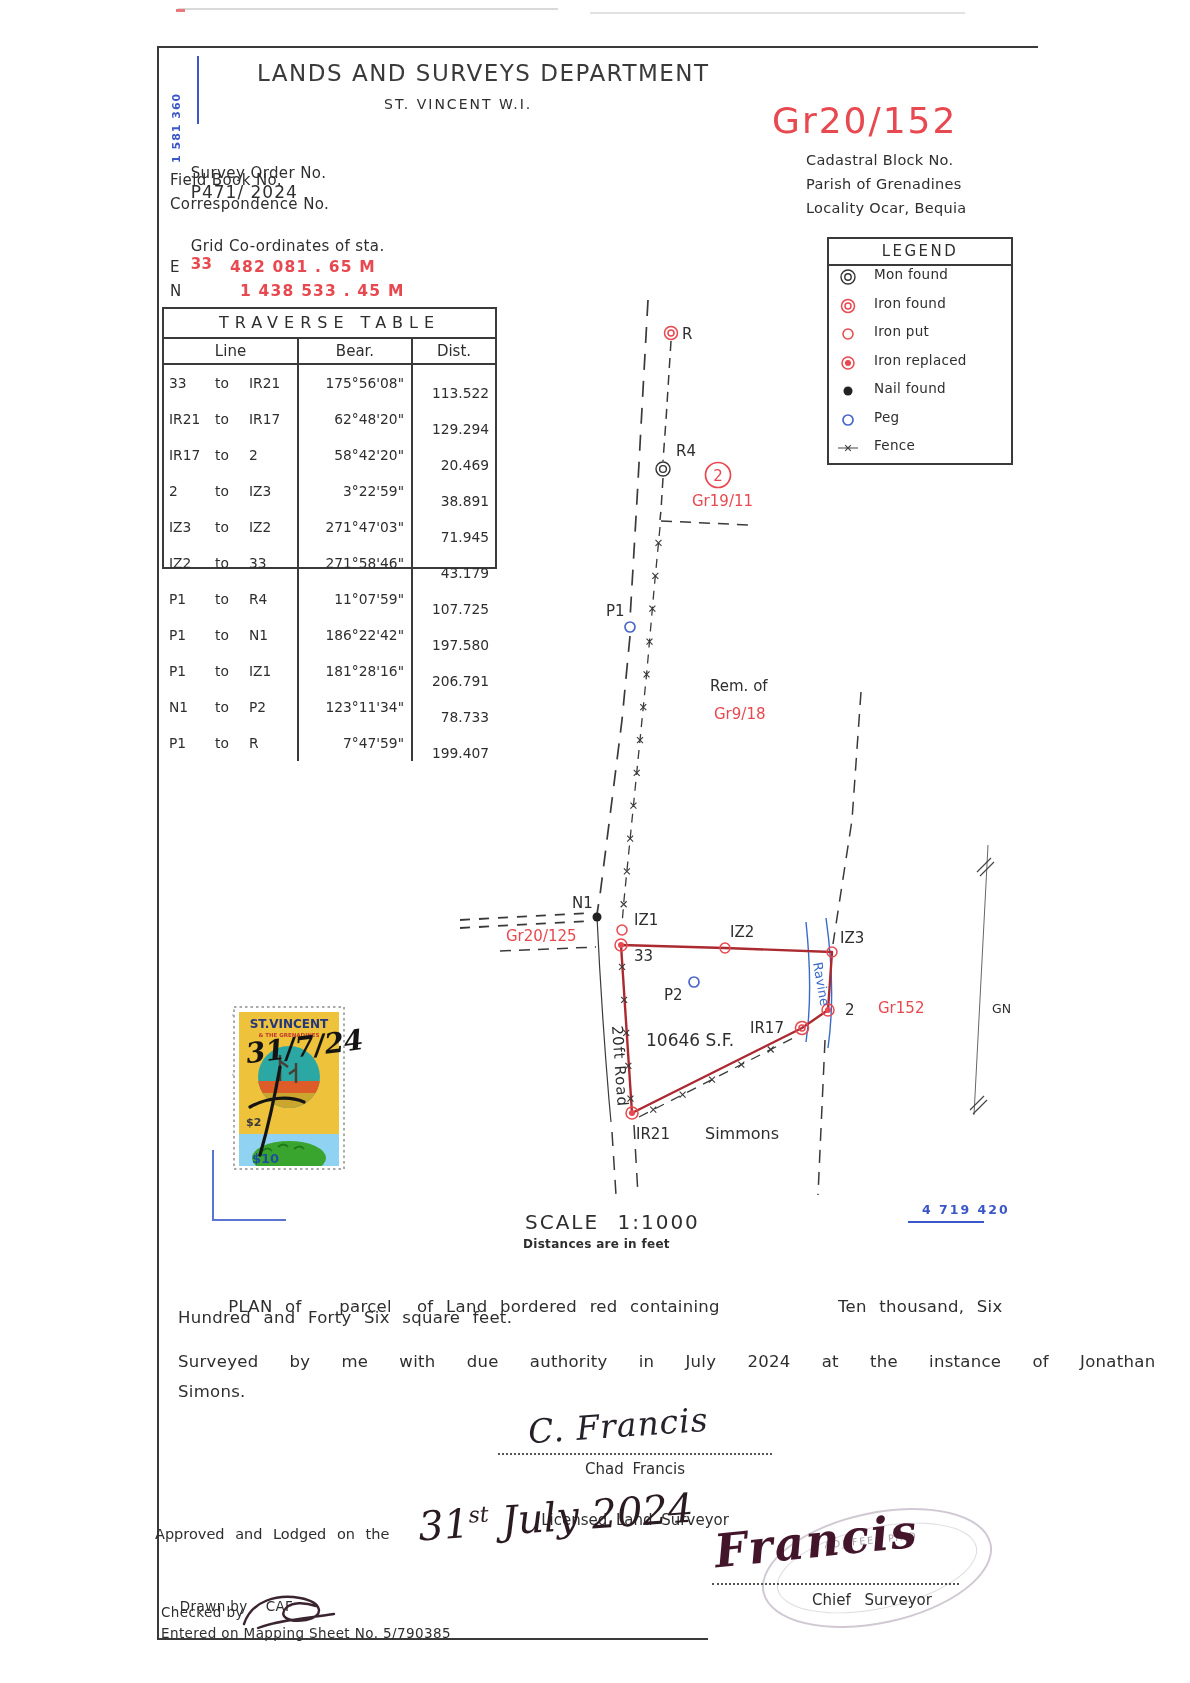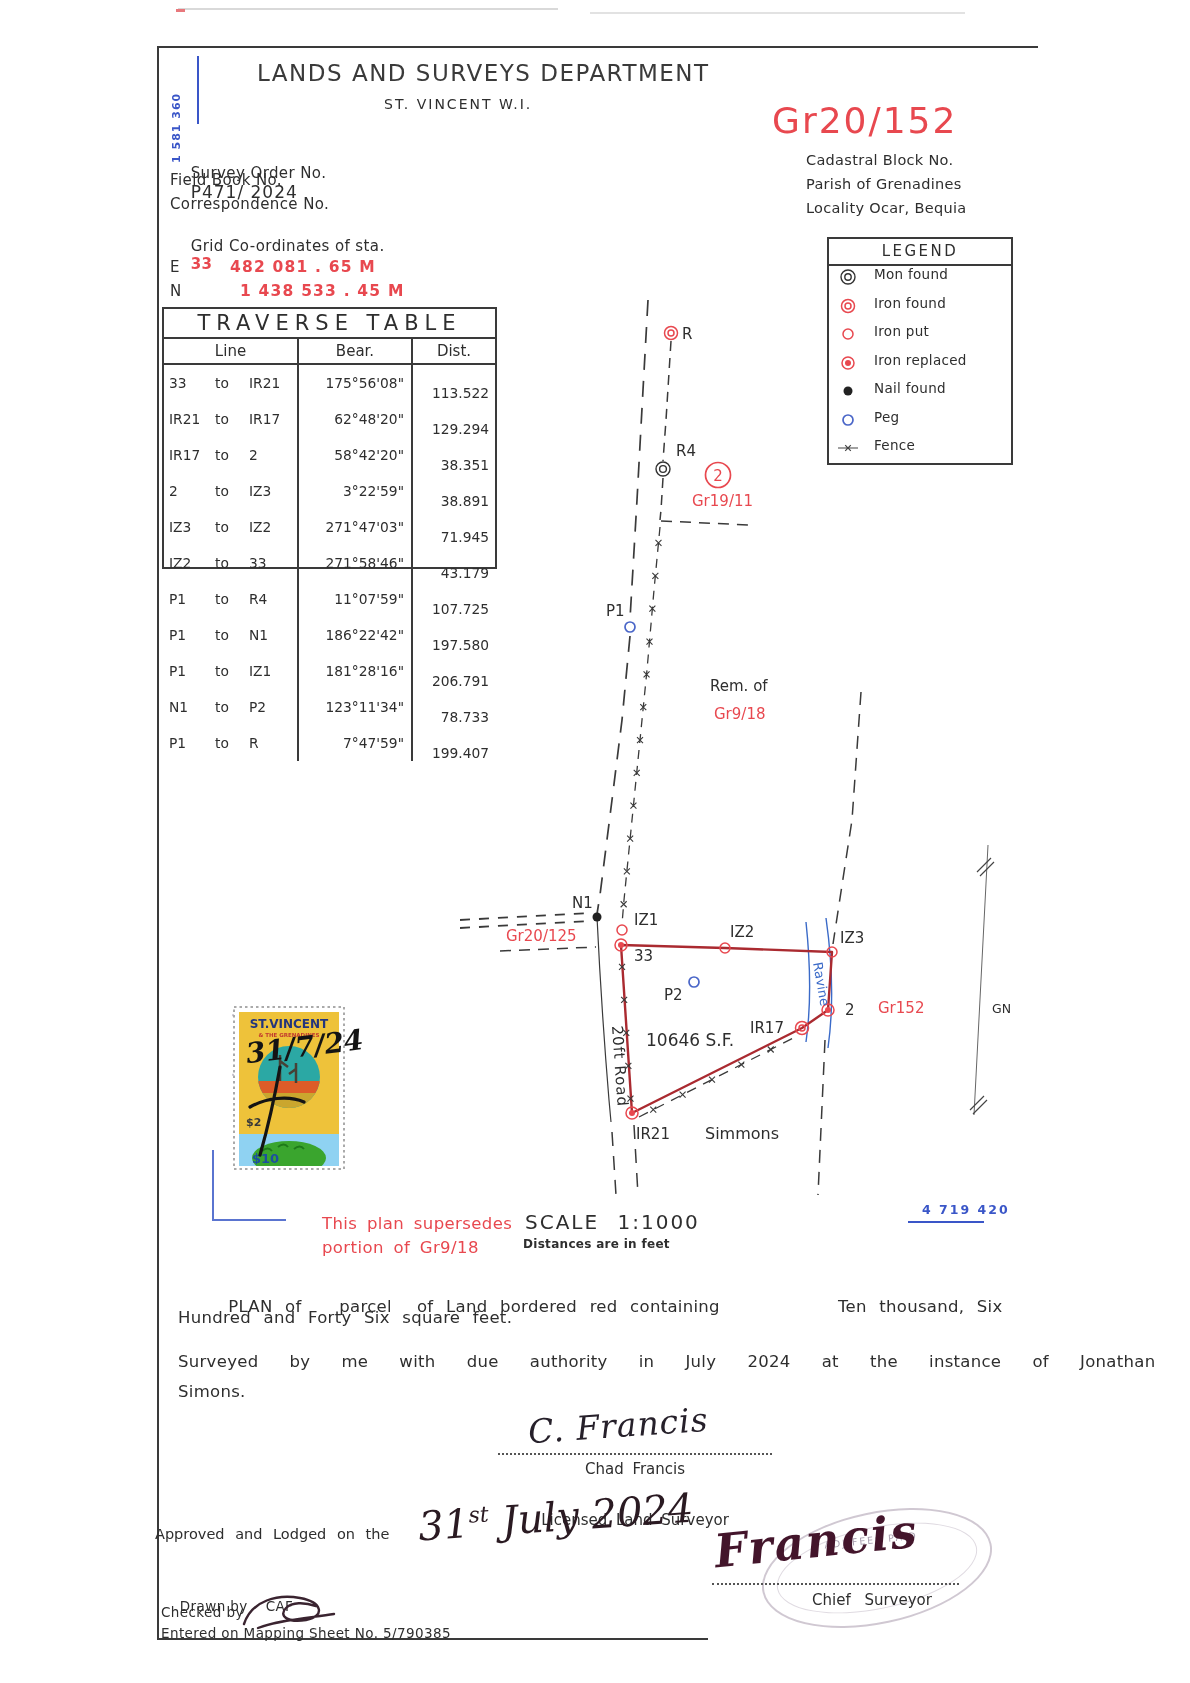--- a/index.html
+++ b/index.html
@@ -33,21 +33,21 @@
   .hrow .val{font-size:17px;font-weight:400;letter-spacing:1px;}
   .hrow .red{color:var(--red);}
   .rrow{left:806px;font-size:14.5px;letter-spacing:.3px;white-space:nowrap;}
   .coordrow{left:170px;width:202px;height:18px;}
   .coordrow .lab{position:absolute;left:0;top:0;font-size:15px;}
   .coordrow .cv{position:absolute;right:-170px;top:0;width:170px;text-align:left;font-size:15.5px;
      color:var(--red);font-weight:600;letter-spacing:1.2px;white-space:pre;}
   
   .ttable{left:162px;top:307px;width:335px;height:262px;border:2px solid #3a3a3a;box-sizing:border-box;
      display:flex;flex-direction:column;}
-  .ttitle{height:28px;line-height:28px;text-align:center;font-size:21px;letter-spacing:6px;
+  .ttitle{height:28px;line-height:28px;text-align:center;font-size:16px;letter-spacing:6px;
      border-bottom:2px solid #3a3a3a;}
   .thead{display:flex;height:24px;line-height:24px;border-bottom:2px solid #3a3a3a;font-size:15px;}
   .c-line{width:133px;text-align:center;box-sizing:border-box;}
   .c-bear{width:116px;text-align:center;border-left:2px solid #3a3a3a;border-right:2px solid #3a3a3a;box-sizing:border-box;}
   .c-dist{flex:1;text-align:center;}
   .tbody{flex:1;display:flex;flex-direction:column;font-size:13.8px;}
   .trow{flex:1;display:flex;align-items:center;}
   .trow .c-line{display:flex;text-align:left;padding-left:5px;}
   .trow .t-from{width:46px;}
   .trow .t-to{width:34px;}
@@ -180,21 +180,21 @@
           <div class="c-bear">62°48'20"</div>
           <div class="c-dist">129.294</div>
         </div>
         <div class="trow">
           <div class="c-line">
             <span class="t-from">IR17</span>
             <span class="t-to">to</span>
             <span class="t-dest">2</span>
           </div>
           <div class="c-bear">58°42'20"</div>
-          <div class="c-dist">38.351</div>
+          <div class="c-dist">20.469</div>
         </div>
         <div class="trow">
           <div class="c-line">
             <span class="t-from">2</span>
             <span class="t-to">to</span>
             <span class="t-dest">IZ3</span>
           </div>
           <div class="c-bear">3°22'59"</div>
           <div class="c-dist">38.891</div>
         </div>
@@ -472,24 +472,20 @@
       <path d="M30,146 q6,-5 10,0 M46,142 q6,-5 10,0 M62,144 q6,-5 10,0" stroke="#1e7a1a" stroke-width="2" fill="none"></path>
     </g>
     <text x="57" y="23" text-anchor="middle" font-family="DejaVu Sans" font-size="12" font-weight="bold" fill="#23357d">ST.VINCENT</text>
     <text x="57" y="32" text-anchor="middle" font-family="DejaVu Sans" font-size="5.5" font-weight="bold" fill="#c23a2e">&amp; THE GRENADINES</text>
     <text x="14" y="121" font-family="DejaVu Sans" font-size="11" font-weight="bold" fill="#3a3a3a">$2</text>
     <text x="20" y="158" font-family="DejaVu Sans" font-size="13" font-weight="bold" fill="#1c4fa0">$10</text>
     <text x="14" y="54" font-family="DejaVu Serif" font-style="italic" font-weight="bold" font-size="28" fill="#141414" transform="rotate(-7 50 45)">31/7/24</text>
     <path d="M48,62 C42,96 36,122 28,150 M18,102 C34,93 56,90 72,97" stroke="#141414" stroke-width="3.2" fill="none" stroke-linecap="round"></path>
   </svg>
 
-  <div class="abs supersede">
-    <div>This plan supersedes</div>
-    <div>portion of Gr9/18</div>
-  </div>
   <div class="abs scale-line">
     <span>SCALE</span>
     <span>1:1000</span>
   </div>
   <div class="abs scale-note">Distances are in feet</div>
 
   <div class="abs para" style="left:178px;top:1278px;">
     <span>PLAN of   parcel  of Land bordered red containing</span><span class="gap-big">Ten thousand, Six</span>
   </div>
   <div class="abs para" style="left:178px;top:1308px;">Hundred and Forty Six square feet.</div>

